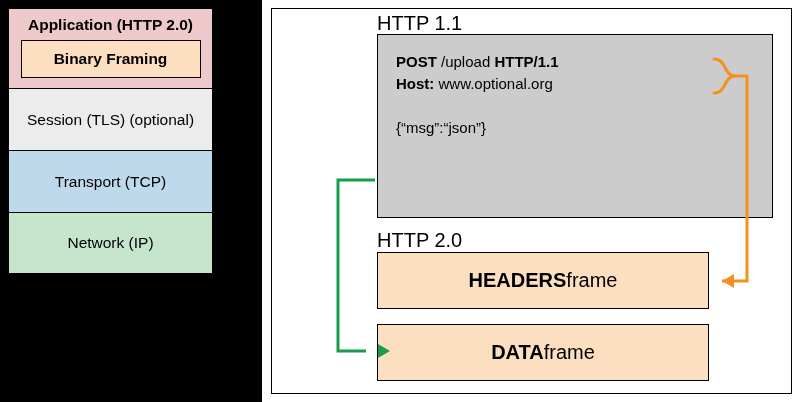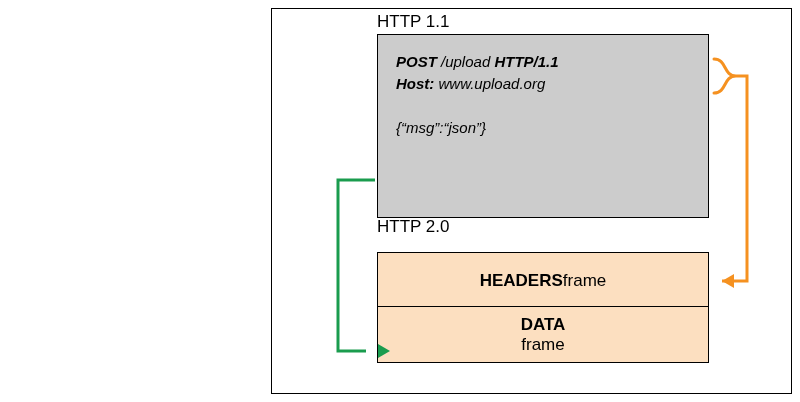--- a/index.html
+++ b/index.html
@@ -91,88 +91,109 @@
     top: 8px;
     width: 521px;
     height: 386px;
     background: #ffffff;
     border: 1px solid #000000;
     box-sizing: border-box;
   }
 
   .caption {
     position: absolute;
-    font-size: 17px;
+    font-size: 20px;
     color: #000000;
   }
   .caption-http11 { left: 377px; top: 12px; }
-  .caption-http20 { left: 377px; top: 217px; }
+  .caption-http20 { left: 377px; top: 229px; }
 
   .http11-box {
     position: absolute;
     left: 377px;
     top: 34px;
-    width: 332px;
+    width: 396px;
     height: 184px;
     background: #cccccc;
     border: 1px solid #000000;
     box-sizing: border-box;
     padding: 16px 0 14px 18px;
     font-size: 15px;
     line-height: 22px;
     color: #000000;
-    font-style: italic;
   }
   .http11-box .hdr-line { white-space: nowrap; }
   .http11-box .b { font-weight: bold; }
   .http11-box .body-line {
     margin-top: 22px;
     white-space: nowrap;
   }
 
   .frame-box {
     position: absolute;
     left: 377px;
     width: 332px;
     height: 57px;
     background: #fcdfc0;
     border: 1px solid #000000;
     box-sizing: border-box;
     display: flex;
     align-items: center;
     justify-content: center;
-    font-size: 17px;
+    font-size: 20px;
     color: #000000;
   }
   .frame-headers { top: 252px; }
-  .frame-data { top: 306px; flex-direction: column; }
+  .frame-data { top: 324px; }
   .frame-box .b { font-weight: bold; }
 
   svg.overlay {
     position: absolute;
     left: 0;
     top: 0;
     width: 800px;
     height: 402px;
     pointer-events: none;
   }
 </style>
 </head>
 <body>
 
 <div id="root">
 
+  <div class="left-panel">
+    <div class="stack">
+
+      <div class="layer layer-app">
+        <span class="app-label">Application (HTTP 2.0)</span>
+        <span class="binary-framing">Binary Framing</span>
+      </div>
+
+      <div class="layer layer-session">
+        <span>Session (TLS) (optional)</span>
+      </div>
+
+      <div class="layer layer-transport">
+        <span>Transport (TCP)</span>
+      </div>
+
+      <div class="layer layer-network">
+        <span>Network (IP)</span>
+      </div>
+
+    </div>
+  </div>
 
   <div class="right-panel"></div>
 
   <div class="caption caption-http11">HTTP 1.1</div>
 
   <div class="http11-box">
     <div class="hdr-line"><span class="b">POST</span><span> /upload </span><span class="b">HTTP/1.1</span></div>
-    <div class="hdr-line"><span class="b">Host:</span><span> www.upload.org</span></div>
+    <div class="hdr-line"><span class="b">Host:</span><span> www.optional.org</span></div>
     <div class="body-line">{“msg”:“json”}</div>
   </div>
 
   <div class="caption caption-http20">HTTP 2.0</div>
 
   <div class="frame-box frame-headers">
     <span class="b">HEADERS</span>
       <span> frame</span>
   </div>
 

